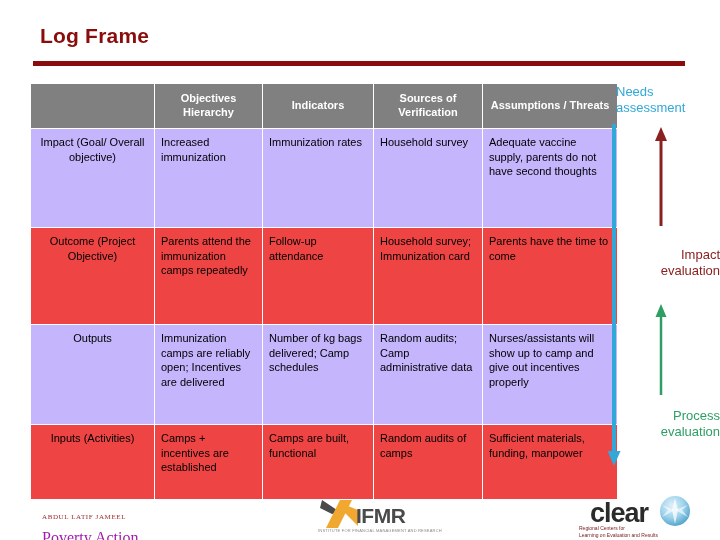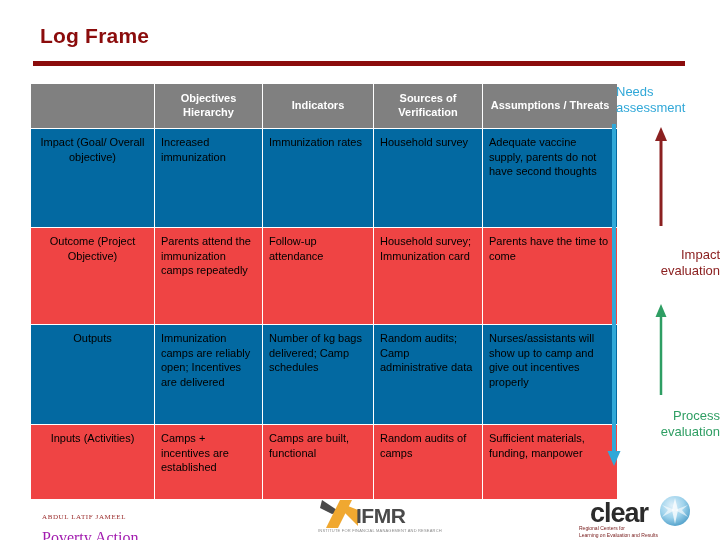--- a/index.html
+++ b/index.html
@@ -57,21 +57,21 @@
     height: 32px;
     line-height: 1.25;
   }
   #logframe-table td {
     font-size: 11px;
     color: #000000;
     vertical-align: top;
     padding: 6px 6px;
     line-height: 1.32;
   }
-  #logframe-table tbody tr.row-odd td { background: #0369a1; }
+  #logframe-table tbody tr.row-odd td { background: #c4b5fd; }
   #logframe-table tbody tr.row-even td { background: #ef4444; }
   #logframe-table td.level-cell {
     text-align: center;
   }
   
   col.c0 { width: 123px; }
   col.c1 { width: 107px; }
   col.c2 { width: 110px; }
   col.c3 { width: 108px; }
   col.c4 { width: 134px; }

